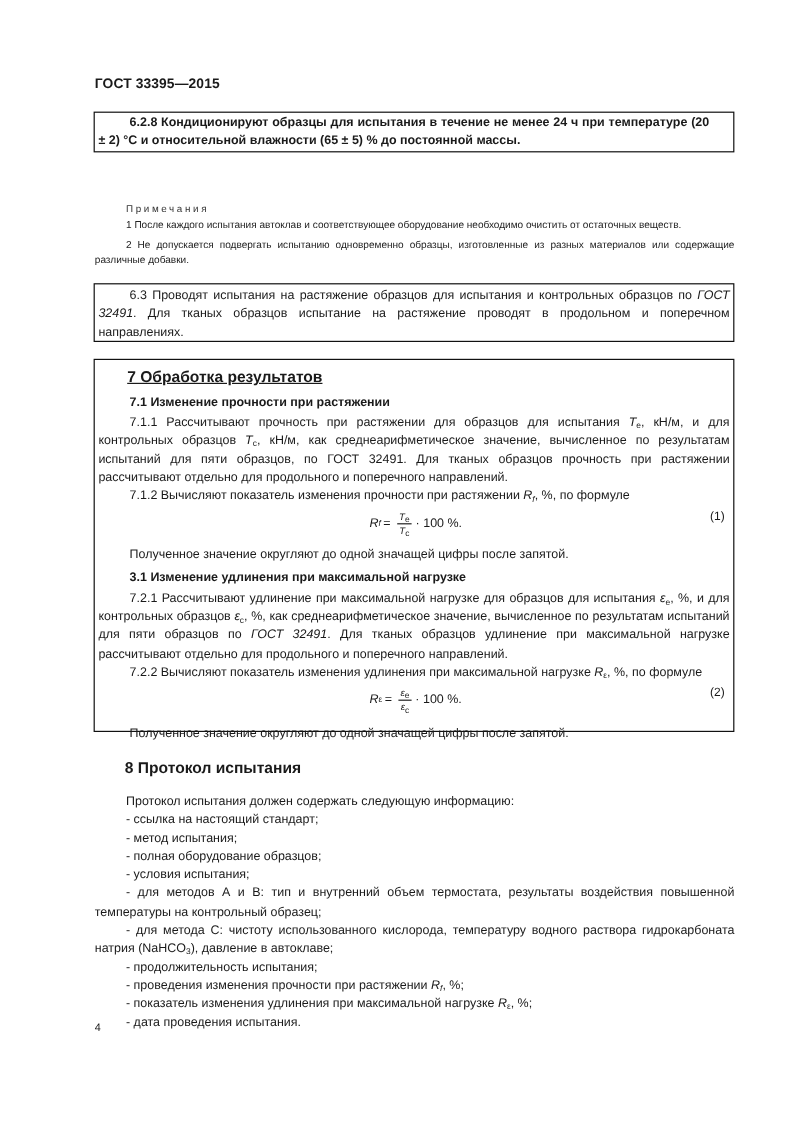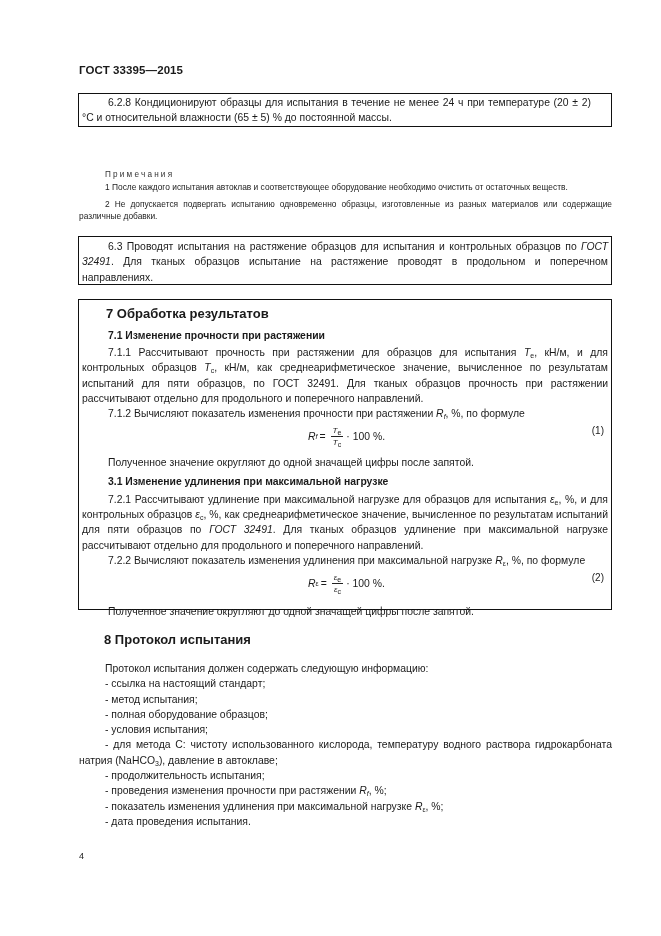--- a/index.html
+++ b/index.html
@@ -25,37 +25,37 @@
   .list { position: absolute; left: 79px; width: 533px; }
   .pagenum { position: absolute; left: 79px; top: 851px; font-size: 9px; }
 </style>
 </head>
 <body>
 
 <div class="page">
 
   <div class="hdr">ГОСТ 33395—2015</div>
 
-  <div class="box" style="top:93px; height:34px; padding:1px 20px 0 3px;">
+  <div class="box" style="top:93px; height:34px; padding:1px 20px 0 3px;font-weight:bold;">
     <p class="p ind">6.2.8  Кондиционируют образцы для испытания в течение не менее 24 ч при температуре (20 ± 2) °С и относительной влажности (65 ± 5) % до постоянной массы.</p>
   </div>
 
 
   <div class="abs" style="top:170px;">
     <div class="note-title" style="padding-left:26px;">Примечания</div>
     <p class="note ind" style="margin-top:2px;">1  После каждого испытания автоклав и соответствующее оборудование необходимо очистить от остаточных веществ.</p>
     <p class="note ind" style="margin-top:4px;">2  Не допускается подвергать испытанию одновременно образцы, изготовленные из разных материалов или содержащие различные добавки.</p>
   </div>
 
   <div class="box" style="top:236px; height:49px; padding:2px 3px 0 3px;">
     <p class="p ind"><span>6.3  Проводят испытания на растяжение образцов для испытания и контрольных образцов по </span><i>ГОСТ 32491</i><span>. Для тканых образцов испытание на растяжение проводят в продольном и поперечном направлениях.</span></p>
   </div>
 
   <div class="box" style="top:299px; height:311px; padding:6px 3px 0 3px;">
-    <div class="h1" style="padding-left:24px;">7  Обработка результатов</div>
+    <div class="h1" style="padding-left:24px;text-decoration:underline;">7  Обработка результатов</div>
     <div class="h2" style="padding-left:26px; margin-top:9px;">7.1  Изменение прочности при растяжении</div>
     <p class="p ind" style="margin-top:4px;"><span>7.1.1  Рассчитывают прочность при растяжении для образцов для испытания </span><i class="m">T</i><sub>e</sub><span>, кН/м, и для контрольных образцов </span><i class="m">T</i><sub>c</sub><span>, кН/м, как среднеарифметическое значение, вычисленное по результатам испытаний для пяти образцов, по ГОСТ 32491. Для тканых образцов прочность при растяжении рассчитывают отдельно для продольного и поперечного направлений.</span></p>
     <p class="p ind"><span>7.1.2  Вычисляют показатель изменения прочности при растяжении </span><i class="m">R</i><sub><i>f</i></sub><span>, %, по формуле</span></p>
 
     <div class="formula">
       <div class="fx">
         <i class="m">R</i>
           <sub><i>f</i></sub>
         <span style="margin:0 2px;">=</span>
         <span class="frac">
@@ -90,20 +90,21 @@
   </div>
 
   <div class="h1 abs" style="top:632px; padding-left:25px;">8  Протокол испытания</div>
 
   <div class="list" style="top:661px;">
     <p class="p ind">Протокол испытания должен содержать следующую информацию:</p>
     <p class="p ind">-  ссылка на настоящий стандарт;</p>
     <p class="p ind">-  метод испытания;</p>
     <p class="p ind">-  полная оборудование образцов;</p>
     <p class="p ind">-  условия испытания;</p>
+    <p class="p ind">-  для методов А и В: тип и внутренний объем термостата, результаты воздействия повышенной температуры на контрольный образец;</p>
     <p class="p ind"><span>-  для метода С: чистоту использованного кислорода, температуру водного раствора гидрокарбоната натрия (NaHCO</span><sub>3</sub><span>), давление в автоклаве;</span></p>
     <p class="p ind">-  продолжительность испытания;</p>
     <p class="p ind"><span>-  проведения изменения прочности при растяжении </span><i class="m">R</i><sub><i>f</i></sub><span>, %;</span></p>
     <p class="p ind"><span>-  показатель изменения удлинения при максимальной нагрузке </span><i class="m">R</i><sub>ε</sub><span>, %;</span></p>
     <p class="p ind">-  дата проведения испытания.</p>
   </div>
 
   <div class="pagenum">4</div>
 </div>
 

